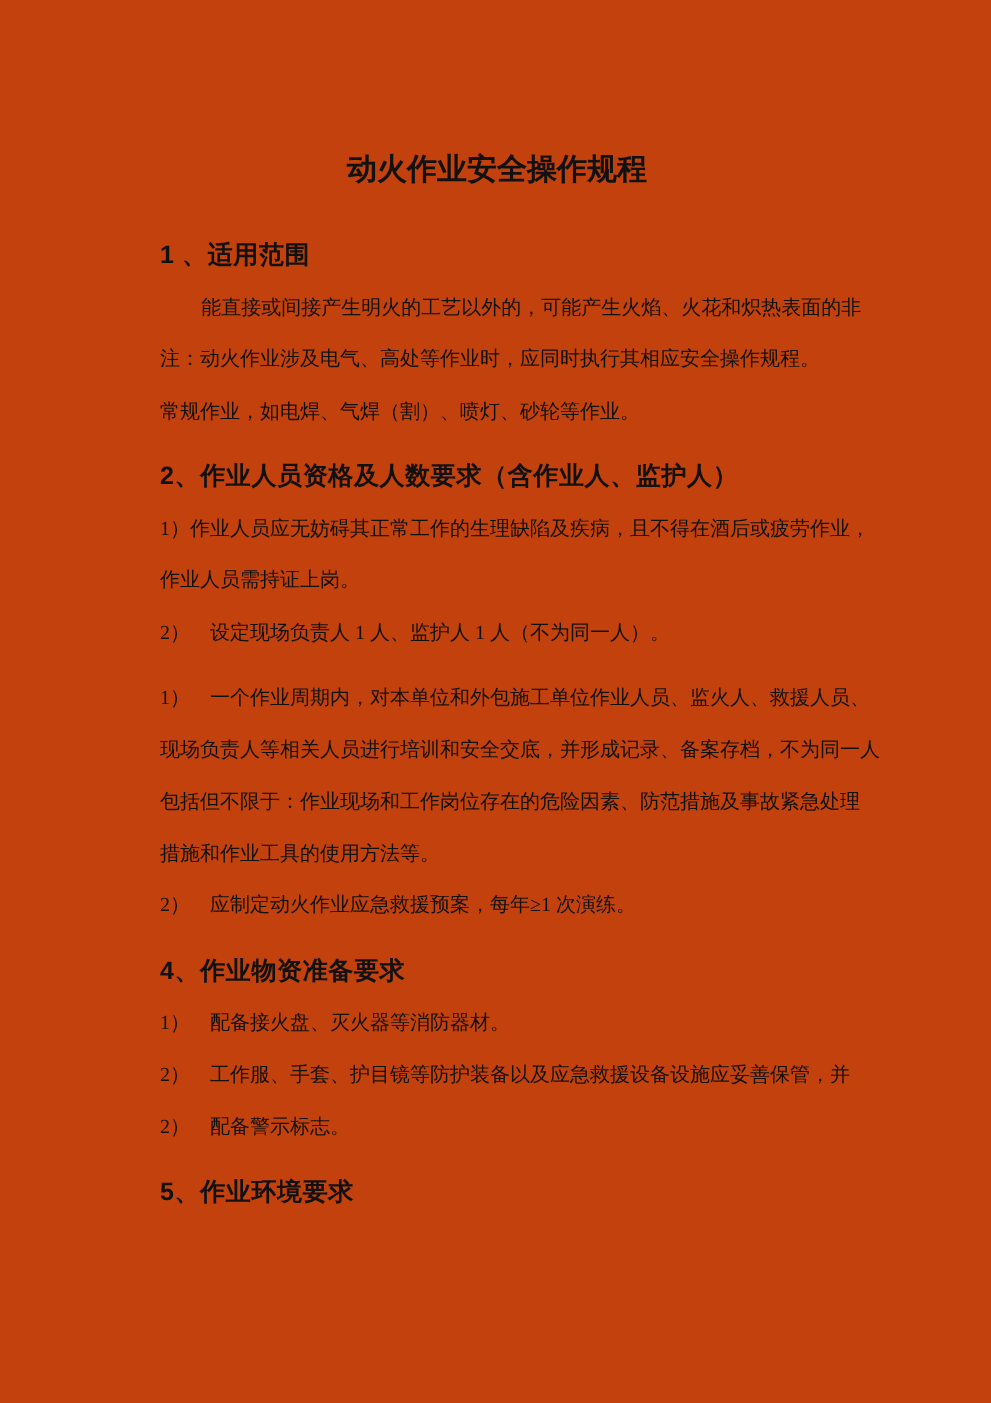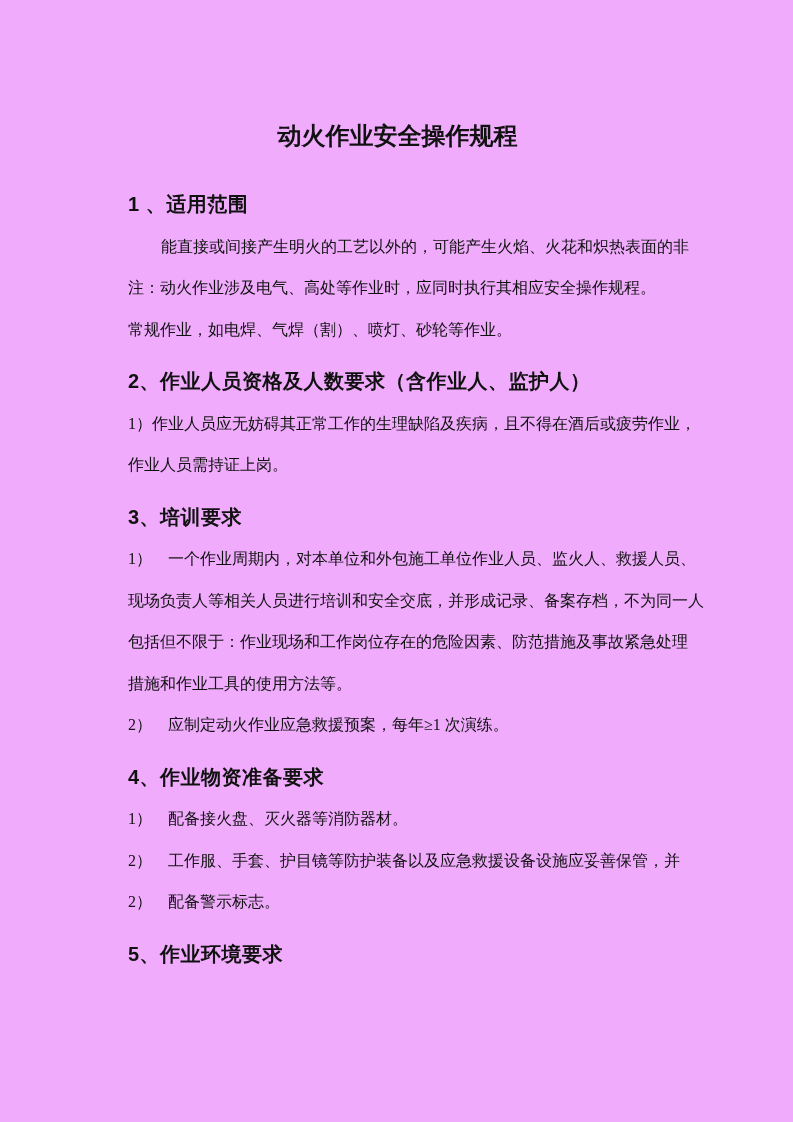--- a/index.html
+++ b/index.html
@@ -5,21 +5,21 @@
   html, body {
     margin: 0;
     padding: 0;
     background: #ffffff;
   }
   .page {
     position: relative;
     width: 793px;
     height: 1122px;
     margin: 0 auto;
-    background: #f0abfc;
+    background: #c2410c;
     box-sizing: border-box;
     padding: 0 115px 0 117px;
     overflow: hidden;
     color: #111111;
   }
   .doc-title {
     margin: 0;
     padding-top: 114px;
     height: 44px;
     line-height: 44px;
@@ -68,24 +68,24 @@
       <div class="line heading">1 、适用范围</div>
       <div class="line body-line indent">能直接或间接产生明火的工艺以外的，可能产生火焰、火花和炽热表面的非</div>
       <div class="line body-line">注：动火作业涉及电气、高处等作业时，应同时执行其相应安全操作规程。</div>
       <div class="line body-line">常规作业，如电焊、气焊（割）、喷灯、砂轮等作业。</div>
     </section>
 
     <section>
       <div class="line heading">2、作业人员资格及人数要求（含作业人、监护人）</div>
       <div class="line body-line">1）作业人员应无妨碍其正常工作的生理缺陷及疾病，且不得在酒后或疲劳作业，</div>
       <div class="line body-line">作业人员需持证上岗。</div>
+      <div class="line body-line">2）　设定现场负责人 1 人、监护人 1 人（不为同一人）。</div>
     </section>
 
     <section>
-      <div class="line heading">3、培训要求</div>
       <div class="line body-line">1）　一个作业周期内，对本单位和外包施工单位作业人员、监火人、救援人员、</div>
       <div class="line body-line">现场负责人等相关人员进行培训和安全交底，并形成记录、备案存档，不为同一人</div>
       <div class="line body-line">包括但不限于：作业现场和工作岗位存在的危险因素、防范措施及事故紧急处理</div>
       <div class="line body-line">措施和作业工具的使用方法等。</div>
       <div class="line body-line">2）　应制定动火作业应急救援预案，每年≥1 次演练。</div>
     </section>
 
     <section>
       <div class="line heading">4、作业物资准备要求</div>
       <div class="line body-line">1）　配备接火盘、灭火器等消防器材。</div>

